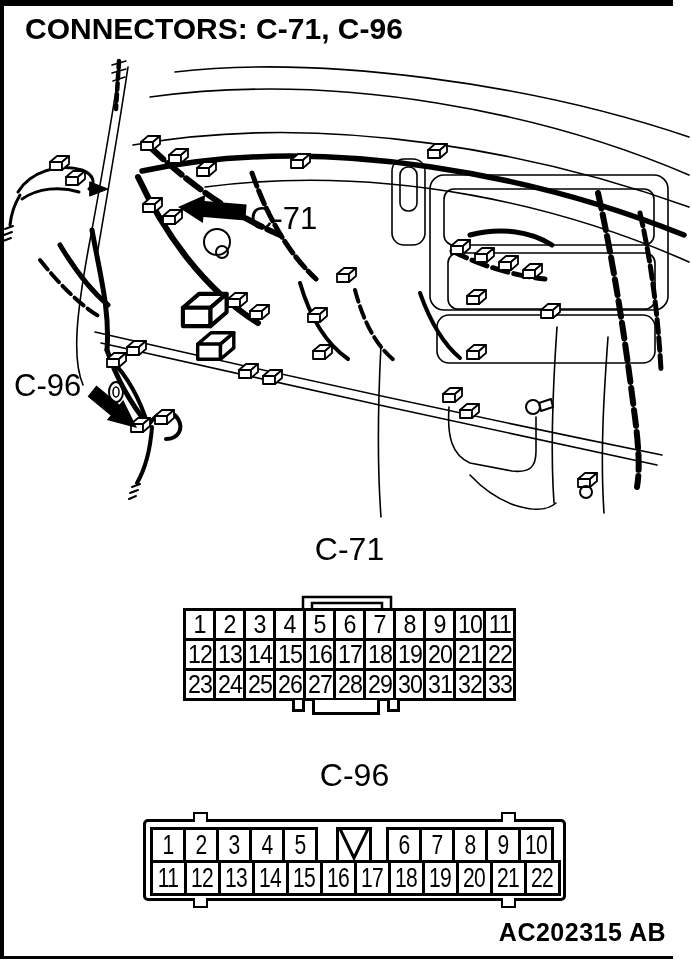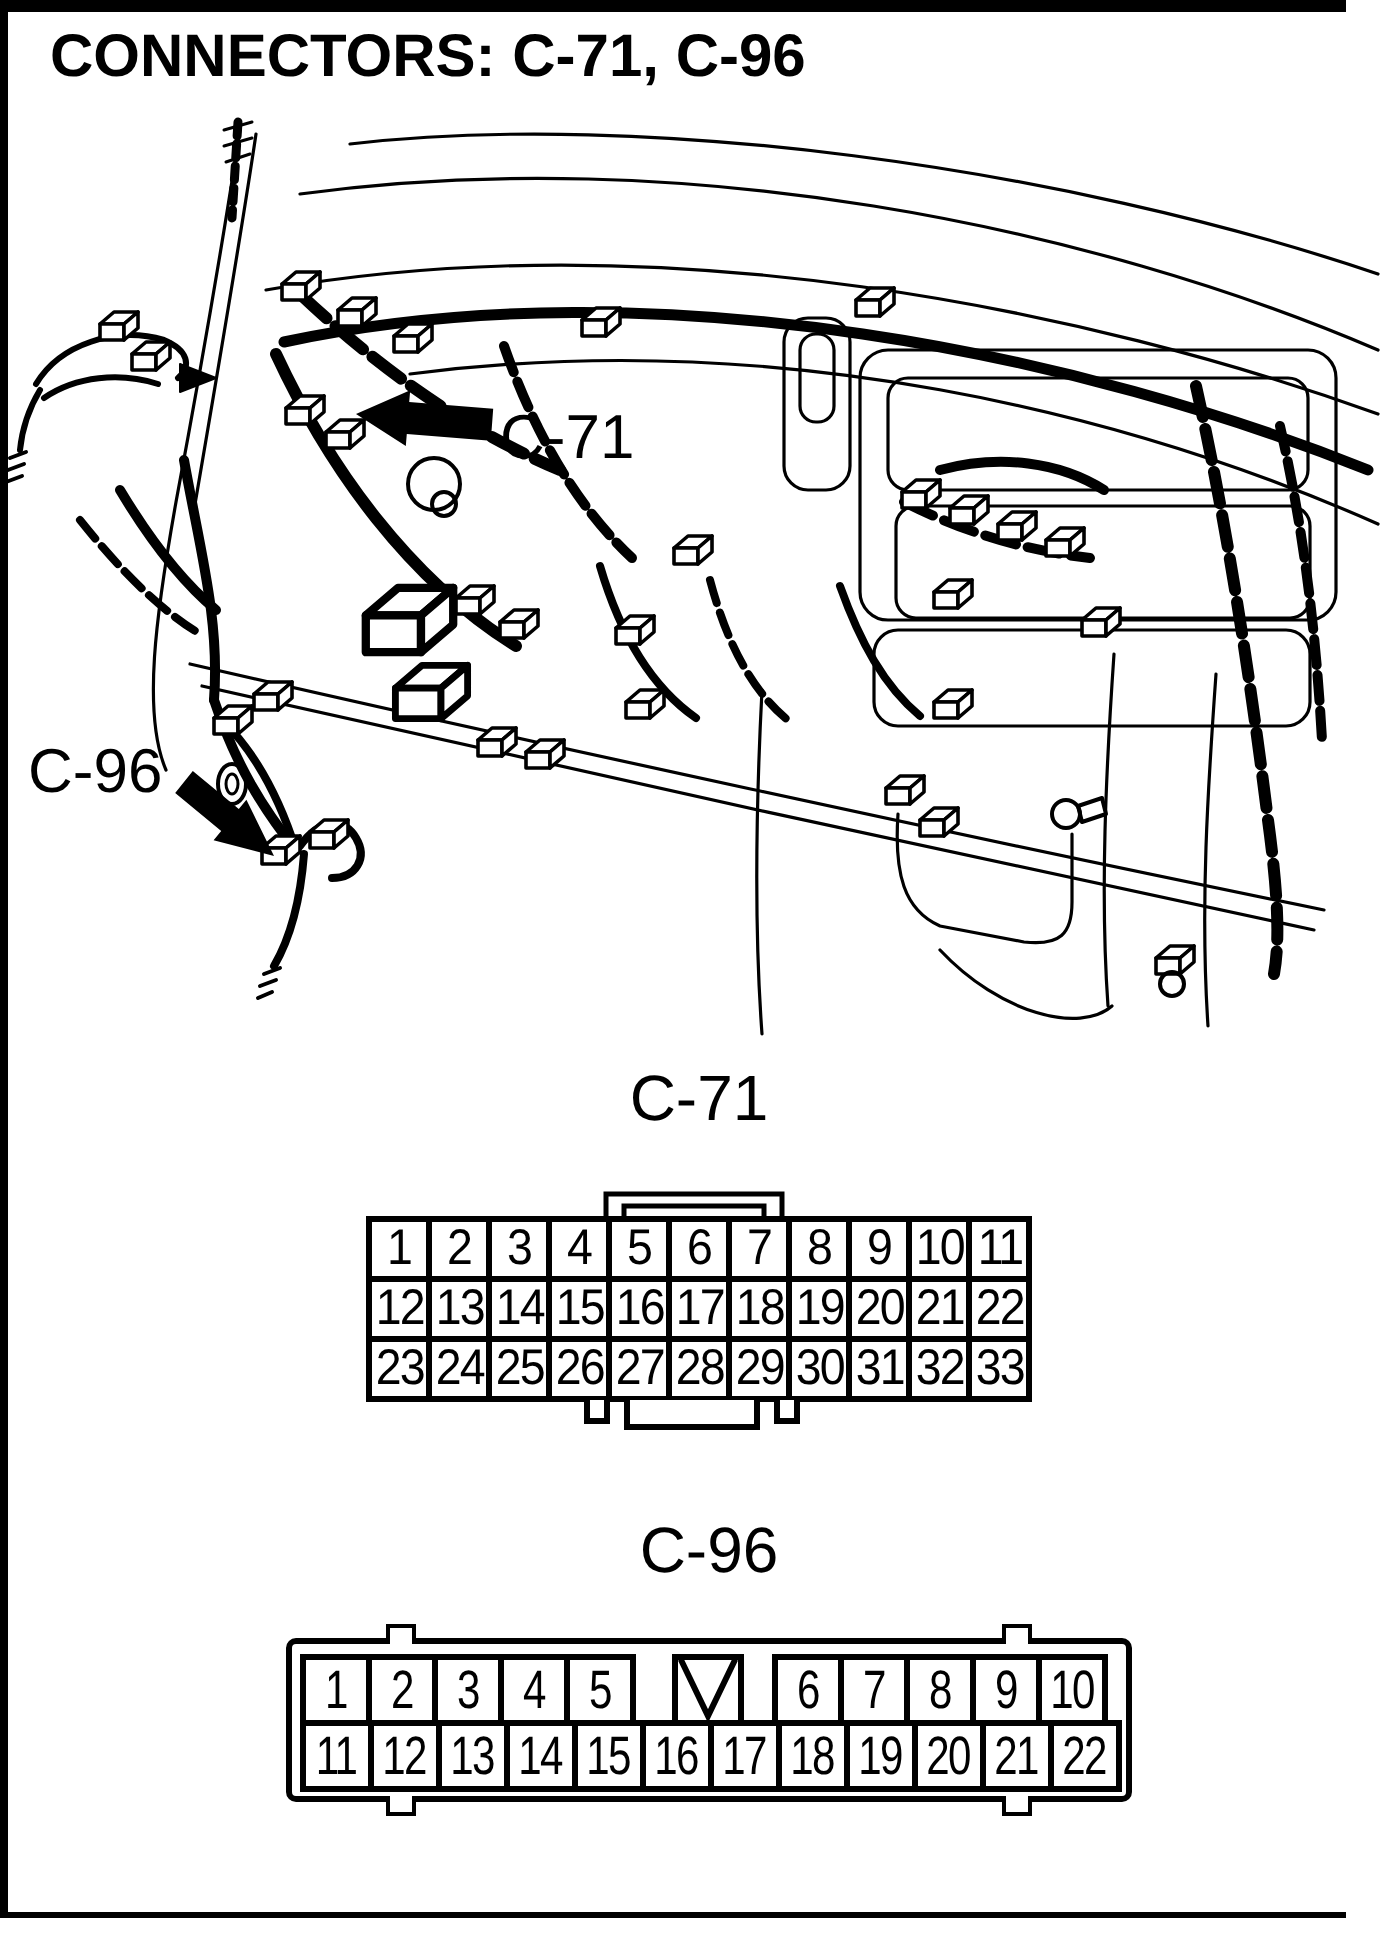--- a/index.html
+++ b/index.html
@@ -315,13 +315,14 @@
         <div class="c96-cell"><span class="nnum">16</span></div>
         <div class="c96-cell"><span class="nnum">17</span></div>
         <div class="c96-cell"><span class="nnum">18</span></div>
         <div class="c96-cell"><span class="nnum">19</span></div>
         <div class="c96-cell"><span class="nnum">20</span></div>
         <div class="c96-cell"><span class="nnum">21</span></div>
         <div class="c96-cell"><span class="nnum">22</span></div>
       </div>
   </div>
 
+  <div class="figure-code">AC202315 AB</div>
 </div>
 
 </body></html>

